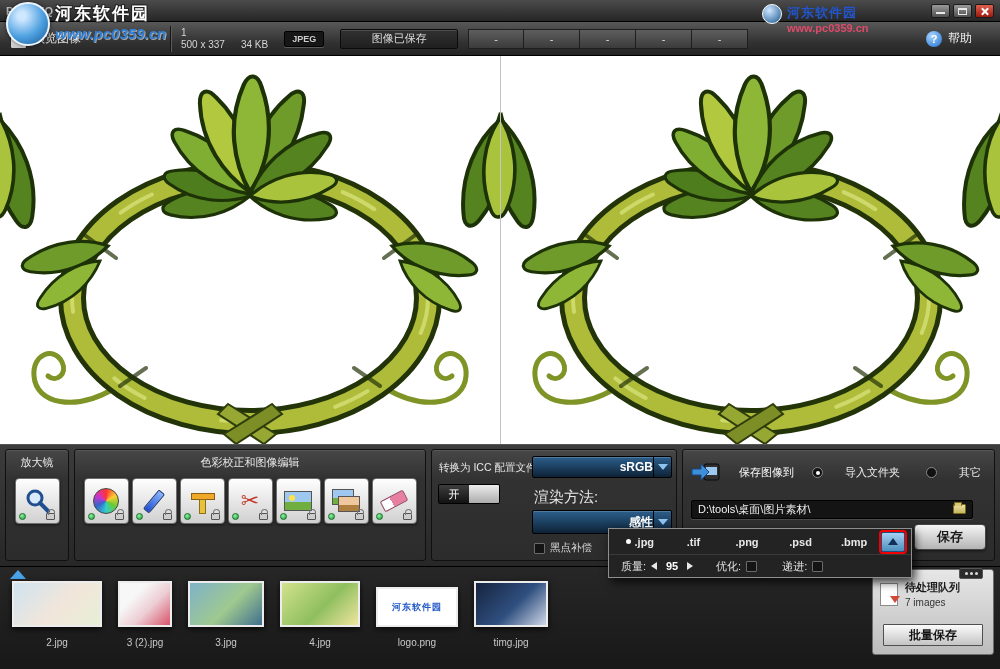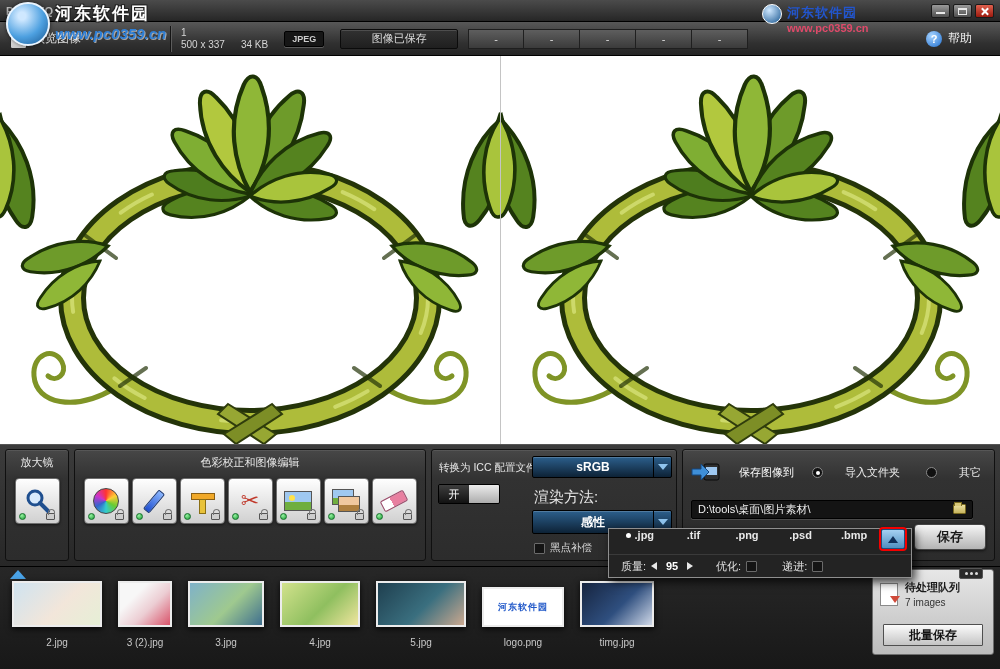--- a/index.html
+++ b/index.html
@@ -109,21 +109,21 @@
               border:1px solid #555;background:linear-gradient(#9fc8f0 55%,#6fae3f 55%);}
   .icon-images::after{content:"";position:absolute;left:6px;top:7px;width:20px;height:14px;
               border:1px solid #555;background:linear-gradient(#f0c89f 55%,#ae7f3f 55%);}
   .icon-eraser{width:26px;height:12px;border:1px solid #9a4a6a;border-radius:2px;
               transform:rotate(-28deg);background:linear-gradient(90deg,#fff 40%,#e87fa0 40%);}
 
   .icc-title{position:absolute;left:7px;top:11px;color:#e8e8e8;font-size:10.5px;}
   .dd{position:absolute;height:22px;background:linear-gradient(#2c5f8c,#0d2236);
       border:1px solid #000;border-radius:2px;display:flex;align-items:center;
       box-shadow:inset 0 1px 0 rgba(255,255,255,.18);}
-  .dd-label{flex:1;text-align:center;color:#fff;font-size:12px;font-weight:bold;}
+  .dd-label{flex:1;text-align:right;color:#fff;font-size:12px;font-weight:bold;}
   .dd-arrow{width:18px;align-self:stretch;border-left:1px solid #000;
             display:flex;align-items:center;justify-content:center;}
   .dd-arrow::before{content:"";border-left:5px solid transparent;border-right:5px solid transparent;
             border-top:6px solid #8fc4ee;}
   .dd-srgb{left:100px;top:6px;width:140px;}
   .dd-render{left:100px;top:60px;width:140px;height:24px;}
   .toggle{position:absolute;left:6px;top:34px;width:62px;height:20px;border:1px solid #000;
           border-radius:2px;display:flex;overflow:hidden;}
   .toggle-on{width:50%;background:linear-gradient(#3d3d3d,#121212);color:#fff;font-size:11px;
              display:flex;align-items:center;justify-content:center;}
@@ -147,21 +147,21 @@
   .folder-icon::before{content:"";position:absolute;left:0;top:-3px;width:6px;height:3px;
               background:#d8c878;border:1px solid #7a6a20;border-bottom:none;}
   .save-btn{position:absolute;right:8px;top:74px;width:72px;height:26px;border-radius:4px;
             background:linear-gradient(#f5f5f5,#b4b4b4);border:1px solid #454545;
             color:#1a1a1a;font-size:13px;font-weight:bold;
             display:flex;align-items:center;justify-content:center;box-shadow:0 1px 3px rgba(0,0,0,.6);}
 
   
   .format-popup{position:absolute;left:608px;top:528px;width:304px;height:50px;background:#232323;
                 border:1px solid #8f8f8f;box-shadow:3px 4px 9px rgba(0,0,0,.75);z-index:40;}
-  .fp-row1{height:25px;display:flex;align-items:flex-start;padding:0 4px;}
+  .fp-row1{height:25px;display:flex;align-items:center;padding:0 4px;}
   .fp-opt{flex:1;color:#e8e8e8;font-size:11px;font-weight:bold;display:flex;
           align-items:center;justify-content:center;gap:4px;}
   .fmt-dot{width:5px;height:5px;border-radius:50%;background:#fff;}
   .fp-arrow{width:24px;height:20px;margin-right:2px;border-radius:2px;border:1px solid #1f4f7f;
             background:linear-gradient(#a5d0f2,#4f8fc0);display:flex;align-items:center;justify-content:center;
             box-shadow:0 0 0 2px #f50000;}
   .fp-arrow::before{content:"";border-left:5px solid transparent;border-right:5px solid transparent;
             border-bottom:7px solid #10305a;}
   .fp-row2{height:23px;display:flex;align-items:center;padding:0 12px;gap:5px;border-top:1px solid #3a3a3a;}
   .fp-label{color:#e2e2e2;font-size:11px;}
@@ -473,24 +473,20 @@
       </div>
       <div class="thumb-item">
         <div class="thumb t3"></div>
         <div class="thumb-label">3.jpg</div>
       </div>
       <div class="thumb-item">
         <div class="thumb t4"></div>
         <div class="thumb-label">4.jpg</div>
       </div>
       <div class="thumb-item">
-        <div class="thumb t5"></div>
-        <div class="thumb-label">5.jpg</div>
-      </div>
-      <div class="thumb-item">
         <div class="thumb t6">
           <span>河东软件园</span>
         </div>
         <div class="thumb-label">logo.png</div>
       </div>
       <div class="thumb-item">
         <div class="thumb t7"></div>
         <div class="thumb-label">timg.jpg</div>
       </div>
     </div>

